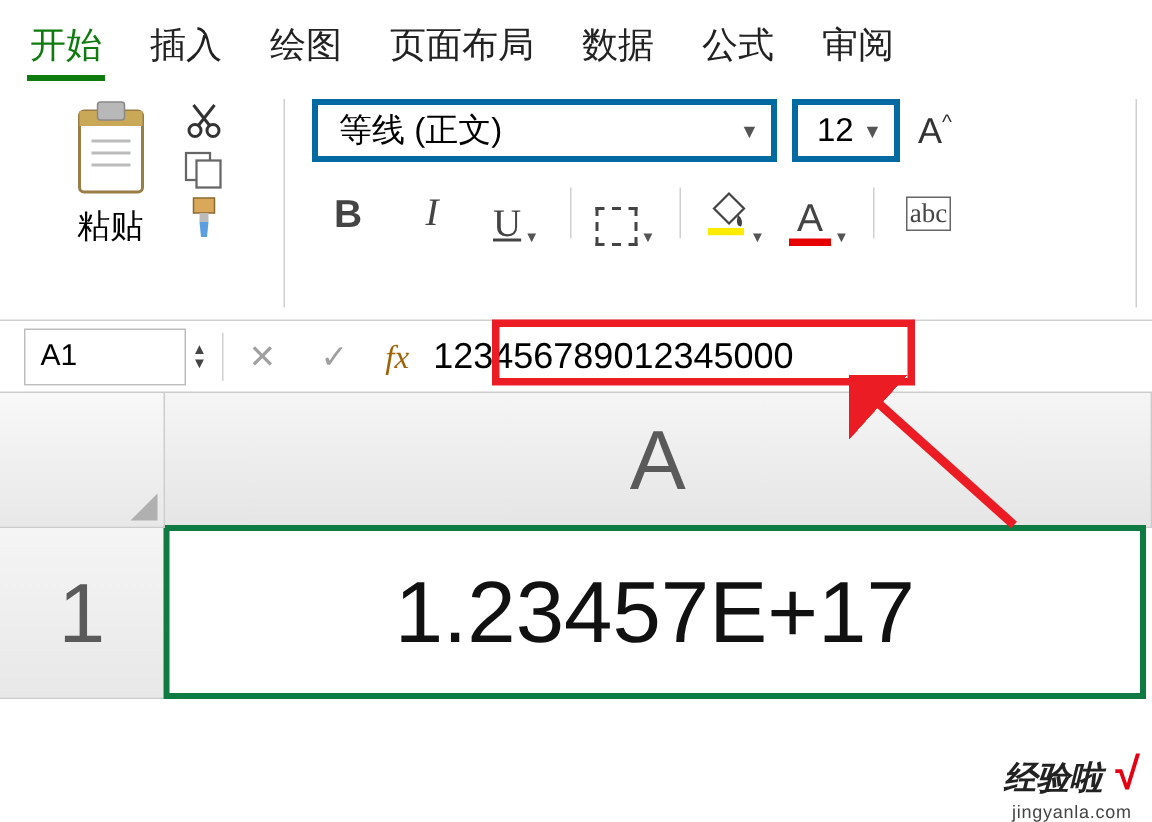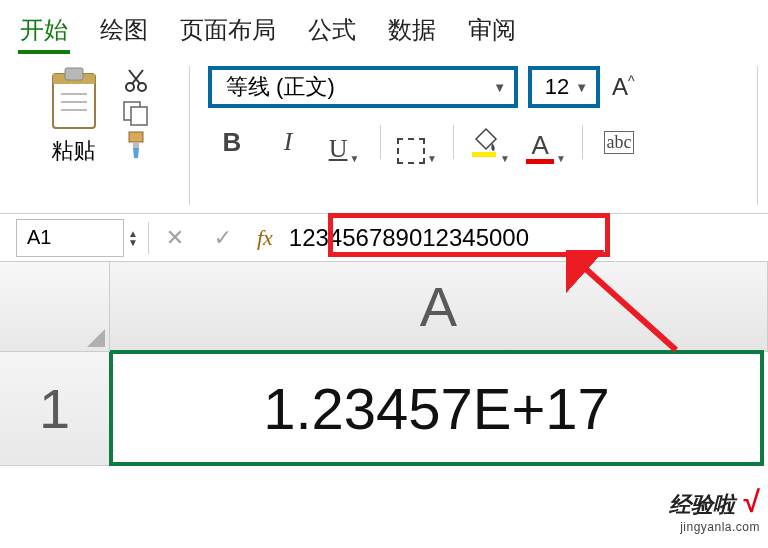--- a/index.html
+++ b/index.html
@@ -50,34 +50,35 @@
   .sheet { position: relative; }
   .colhdr-row { display: flex; height: 90px; }
   .corner { width: 110px; background: linear-gradient(to bottom, #f8f8f8, #e8e8e8); border-right: 1px solid #ccc; border-bottom: 1px solid #ccc; position: relative; }
   .corner::after { content: ""; position: absolute; right: 4px; bottom: 4px; width: 0; height: 0; border-left: 18px solid transparent; border-bottom: 18px solid #b0b0b0; }
   .colhdr { flex: 1; background: linear-gradient(to bottom, #f5f5f5, #e5e5e5); border-right: 1px solid #ccc; border-bottom: 1px solid #ccc; display: flex; align-items: center; justify-content: center; font-size: 56px; color: #5a5a5a; }
   .datarow { display: flex; height: 114px; }
   .rowhdr { width: 110px; background: linear-gradient(to bottom, #f5f5f5, #e8e8e8); border-right: 1px solid #ccc; border-bottom: 1px solid #ccc; display: flex; align-items: center; justify-content: center; font-size: 56px; color: #5a5a5a; }
   .cell { flex: 1; border: 4px solid #0F7B43; display: flex; align-items: center; justify-content: center; font-size: 58px; color: #111; margin: -2px 4px 0 -1px; background: #fff; }
   
   .arrow { position: absolute; pointer-events: none; }
-  .watermark { position: absolute; right: 8px; bottom: 14px; text-align: right; }
+  .watermark { position: absolute; right: 8px; bottom: 0; text-align: center; }
   .wm1 { font-size: 22px; font-weight: bold; color: #222; font-style: italic; display: inline; }
   .check { color: #E60012; font-size: 30px; font-weight: bold; margin-left: 4px; }
   .wm2 { font-size: 12px; color: #444; letter-spacing: 0.5px; }
 </style>
 </head>
 <body>
 
 <div class="tabs">
   <div class="tab active">开始</div>
+  <div class="tab">插入</div>
   <div class="tab">绘图</div>
   <div class="tab">页面布局</div>
+  <div class="tab">数据</div>
   <div class="tab">公式</div>
-  <div class="tab">数据</div>
   <div class="tab">审阅</div>
 </div>
 
 <div class="ribbon">
   <div class="paste-group">
     <div class="paste-row">
       <div class="paste-main">
         <svg class="clipboard-svg" viewBox="0 0 54 66">
           <rect x="6" y="8" width="42" height="54" rx="3" fill="#fff" stroke="#9a7d46" stroke-width="2"></rect>
           <rect x="6" y="8" width="42" height="10" fill="#c9a858"></rect>

